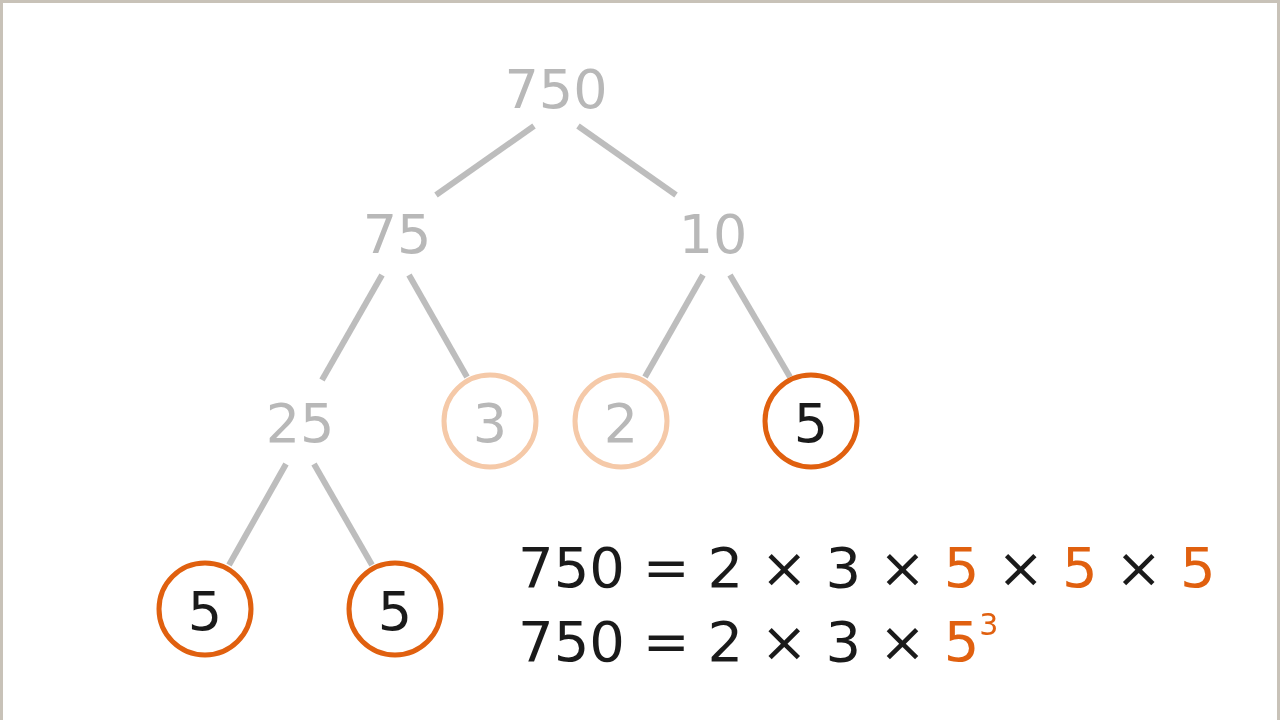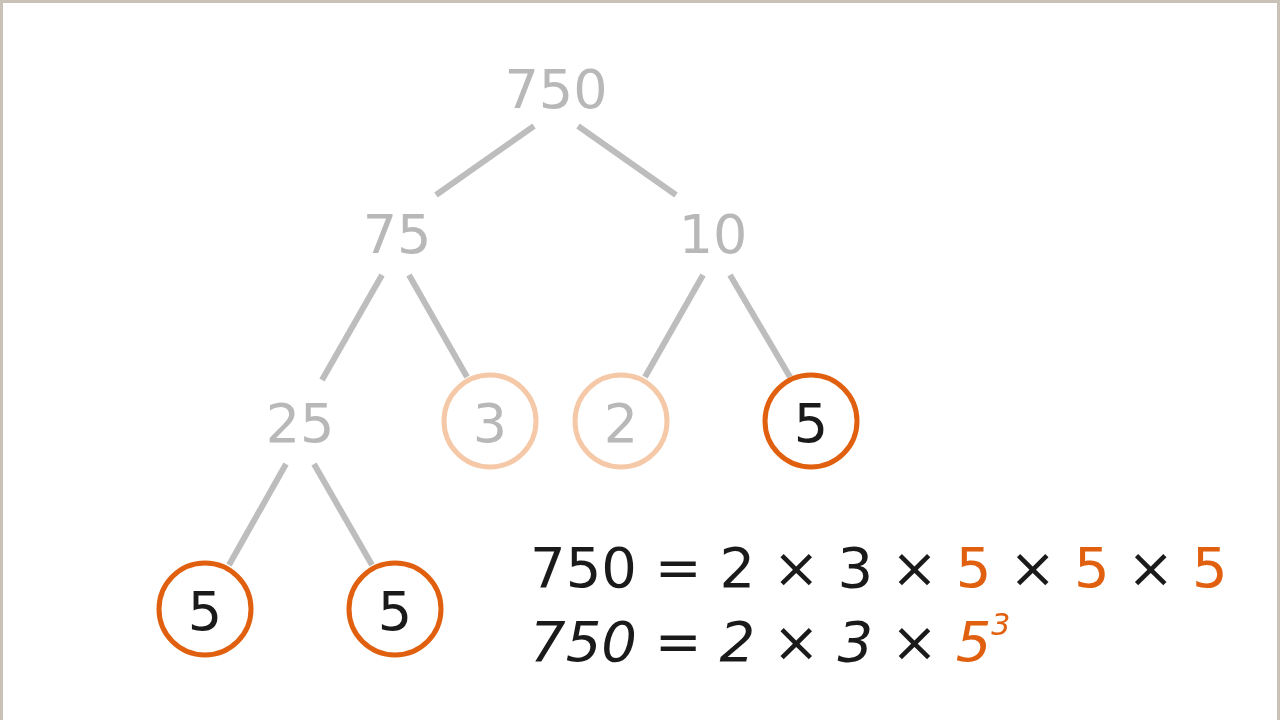--- a/index.html
+++ b/index.html
@@ -4,21 +4,21 @@
   <style>
     html, body { margin:0; padding:0; background:#fff; }
     body { width:1280px; height:720px; overflow:hidden; position:relative; }
     .frame { position:absolute; left:0; top:0; width:1280px; height:720px; box-sizing:border-box;
              border-top:3px solid #c8c2b8; border-left:3px solid #c8c2b8; border-right:3px solid #c8c2b8; }
     svg { position:absolute; left:0; top:0; }
     .node-text { font-family:"DejaVu Sans", sans-serif; font-size:54px; text-anchor:middle; dominant-baseline:central; }
     .grey { fill:#b8b8b8; }
     .black { fill:#1a1a1a; }
     .edge { stroke:#bdbdbd; stroke-width:6; stroke-linecap:butt; }
-    .eq { position:absolute; left:530px; font-family:"DejaVu Sans", sans-serif; font-size:56px; color:#1a1a1a; white-space:pre; line-height:1; }
+    .eq { position:absolute; left:518px; font-family:"DejaVu Sans", sans-serif; font-size:56px; color:#1a1a1a; white-space:pre; line-height:1; }
     .eq .o { color:#e0600f; }
     .eq sup { font-size:30px; vertical-align:0; position:relative; top:-26px; color:#e0600f; }
   </style>
 </head>
 <body>
 
 <div class="frame"></div>
 
 <svg width="1280" height="720">
   <g>
@@ -44,13 +44,13 @@
   <text class="node-text grey" x="300" y="423">25</text>
   <text class="node-text grey" x="490" y="423">3</text>
   <text class="node-text grey" x="621" y="423">2</text>
   <text class="node-text black" x="811" y="423">5</text>
   <text class="node-text black" x="205" y="611">5</text>
   <text class="node-text black" x="395" y="611">5</text>
 </svg>
 
 <div class="eq" style="top:540px;"><span>750 = 2 × 3 × </span><span class="o">5</span><span> × </span><span class="o">5</span><span> × </span><span class="o">5</span></div>
 
-<div class="eq" style="top:614px;font-style:italic;"><span>750 = 2 × 3 × </span><span class="o">5</span><sup>3</sup></div>
+<div class="eq" style="top:614px;"><span>750 = 2 × 3 × </span><span class="o">5</span><sup>3</sup></div>
 
 </body></html>

